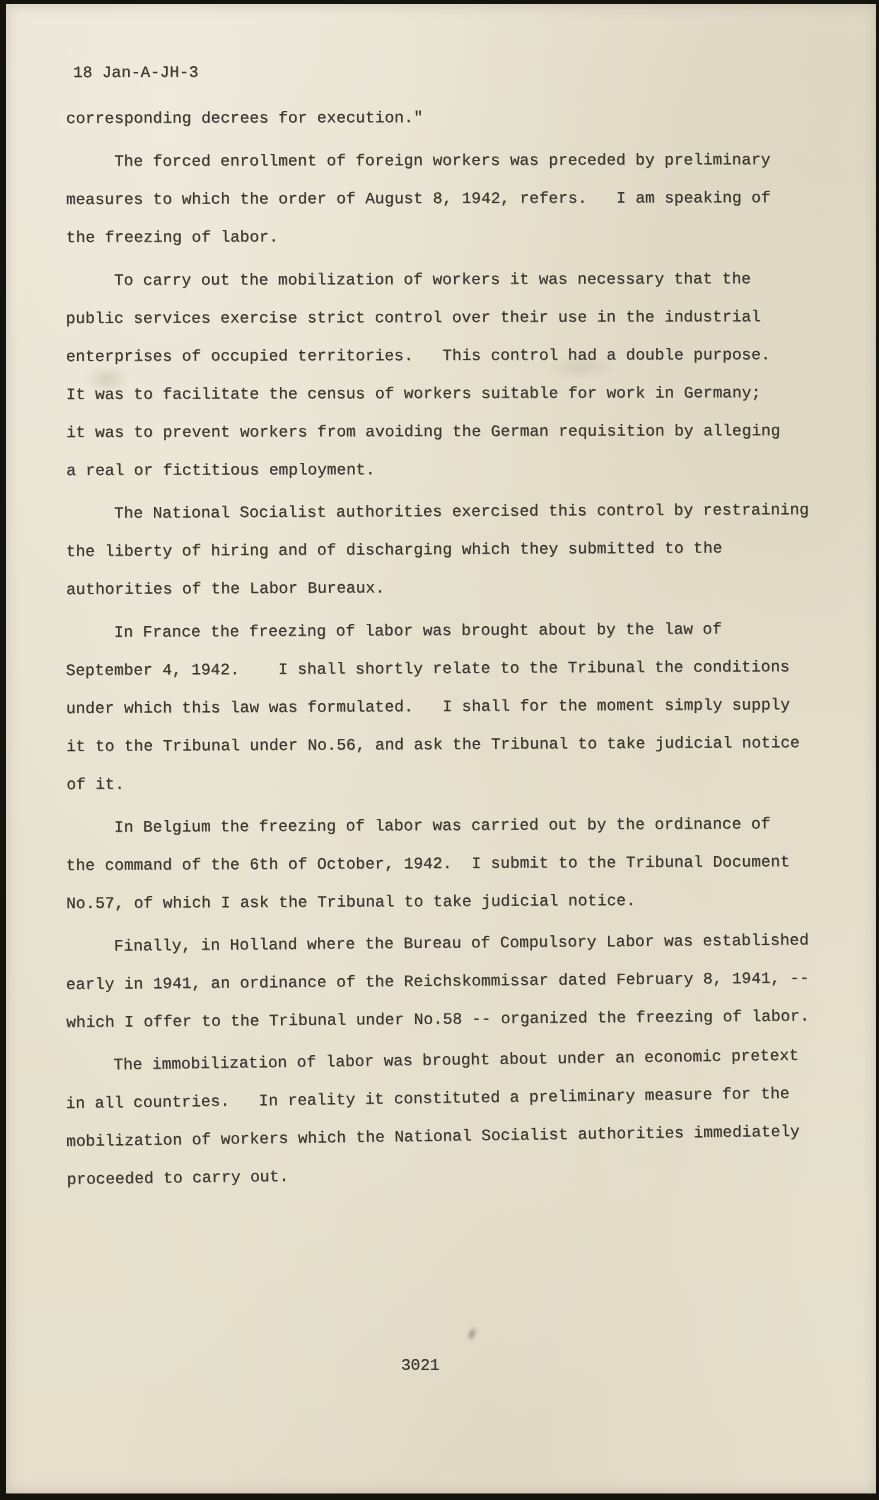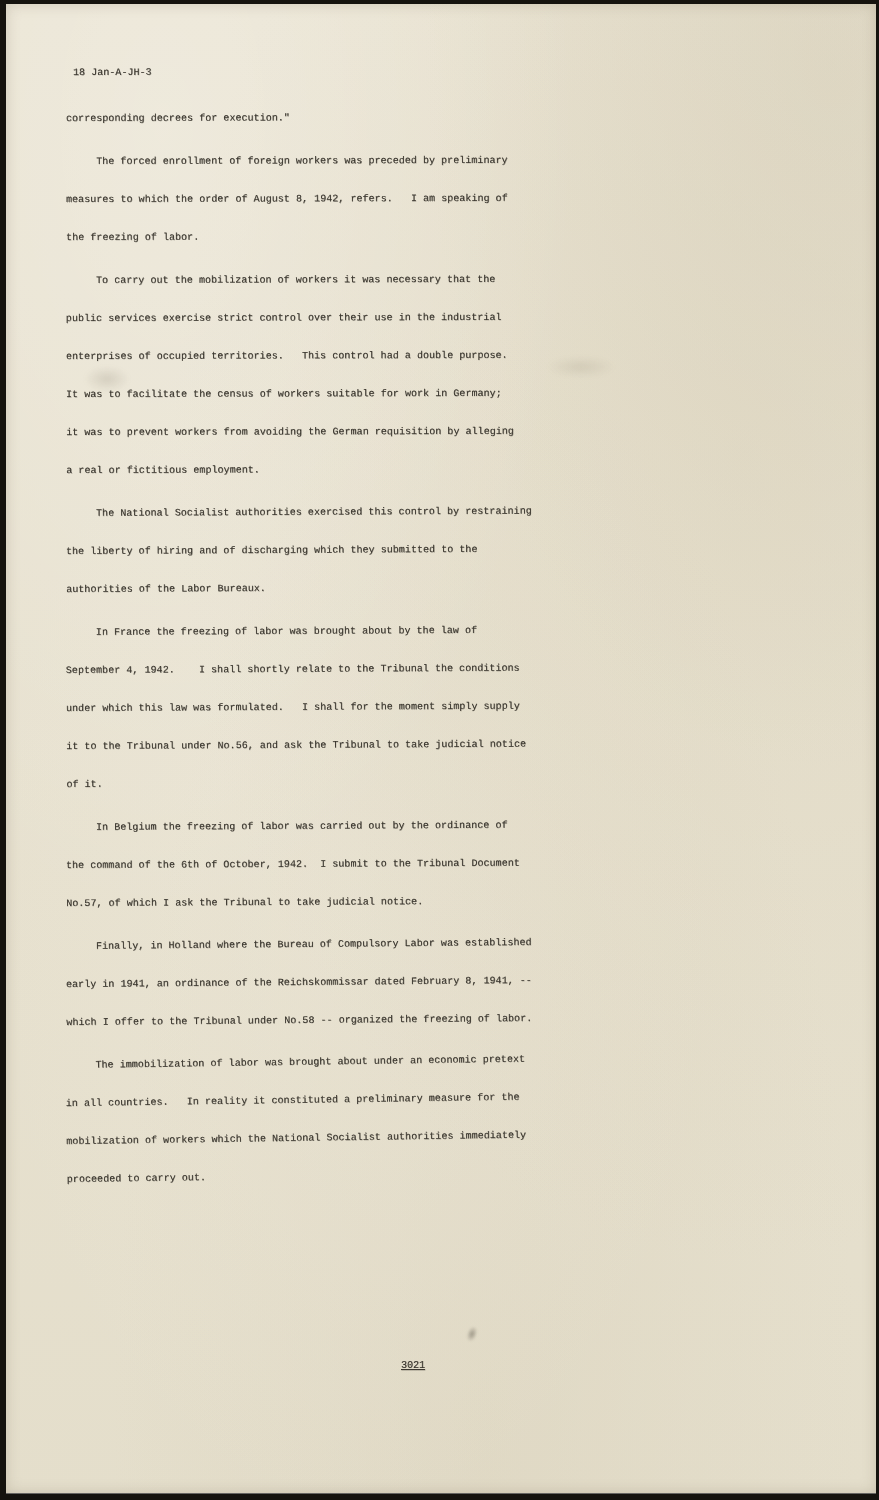--- a/index.html
+++ b/index.html
@@ -31,21 +31,21 @@
       radial-gradient(ellipse at 55% 97%, rgba(218,210,188,0.45), transparent 55%),
       radial-gradient(ellipse at 95% 4%,  rgba(198,190,166,0.30), transparent 35%),
       linear-gradient(178deg, #eae4d3 0%, #e7e1cf 55%, #e4decb 100%);
     box-shadow: inset 0 0 14px rgba(120,108,84,0.25), 0 1px 0 rgba(255,255,255,0.35);
     overflow: hidden;
   }
   .content {
     position: relative;
     padding: 50px 17px 0 60px;
     color: #3b372f;
-    font-size: 10px;
+    font-size: 16px;
     line-height: 38px;
     text-shadow: 0.4px 0.4px 0.6px rgba(59,55,47,0.55);
   }
   .line, .para {
     white-space: pre;
     letter-spacing: 0.05px;
   }
   .doc-id {
     margin: 0 0 8px 7px;
     transform: rotate(-0.1deg);
@@ -53,21 +53,20 @@
   }
   .para { margin: 0 0 5px 0; }
   .r1 { transform: rotate(-0.15deg); transform-origin: left center; }
   .r2 { transform: rotate(-0.3deg);  transform-origin: left center; }
   .r3 { transform: rotate(-0.5deg);  transform-origin: left center; }
   .r4 { transform: rotate(-0.8deg);  transform-origin: left center; }
   .page-number {
     margin-top: 148px;
     margin-left: 335px;
     white-space: pre;
-    text-decoration: underline;
   }
   .smudge {
     position: absolute;
     border-radius: 50%;
     pointer-events: none;
   }
   .smudge-1 {
     left: 461px; top: 1322px; width: 10px; height: 16px;
     background: radial-gradient(ellipse, rgba(70,64,54,0.45), transparent 70%);
     filter: blur(1px);

